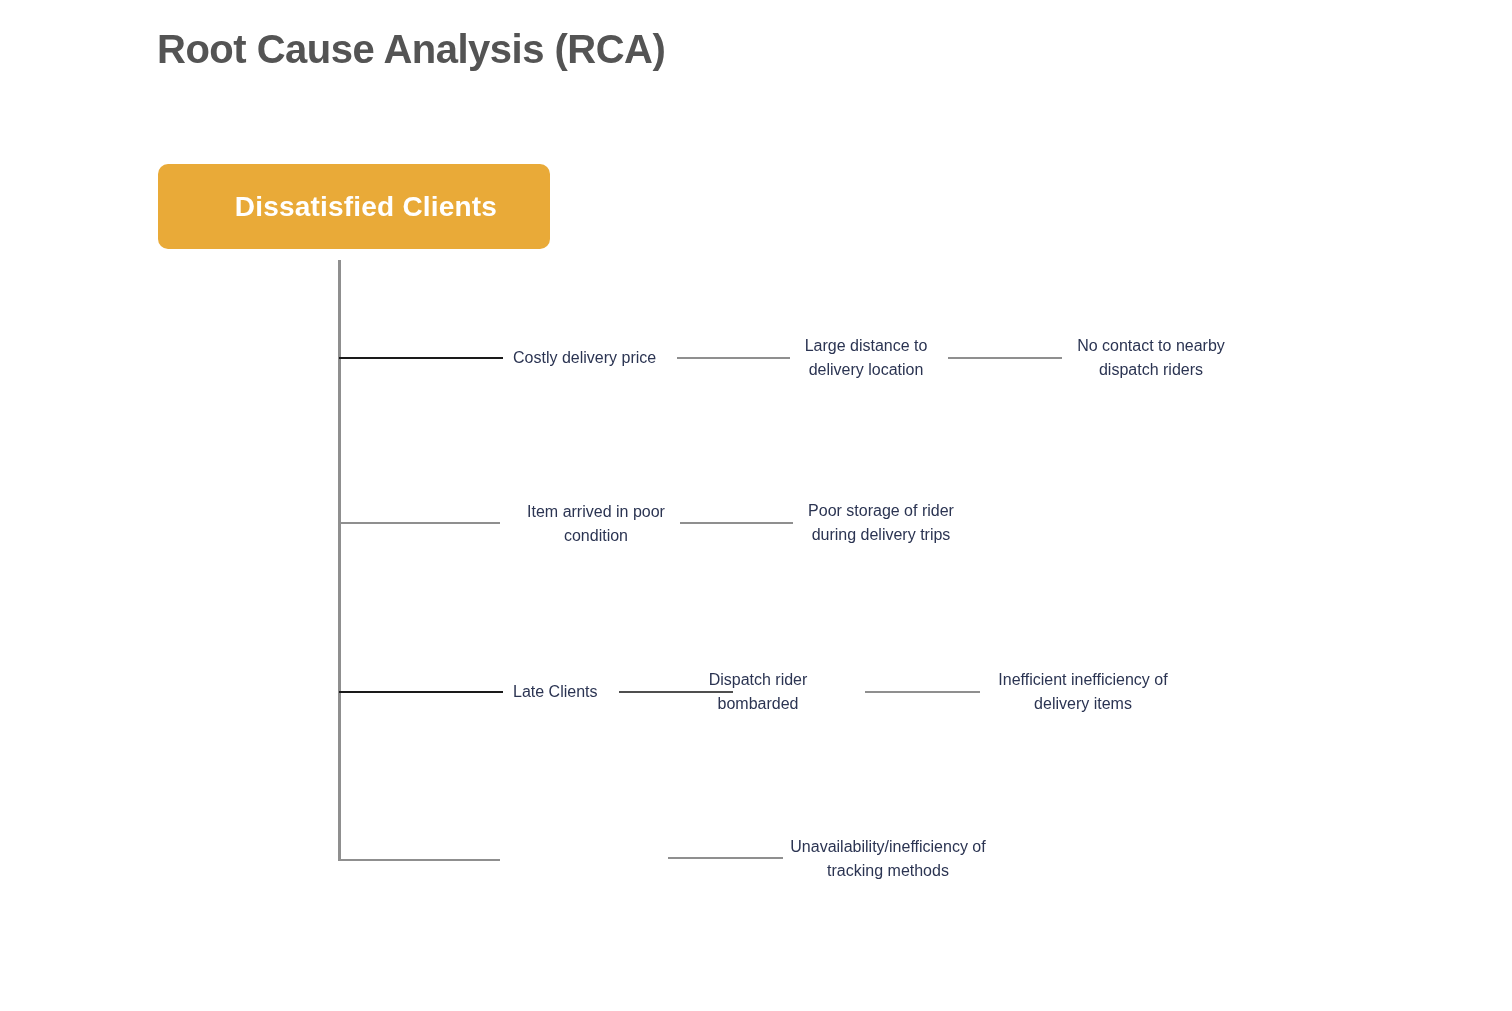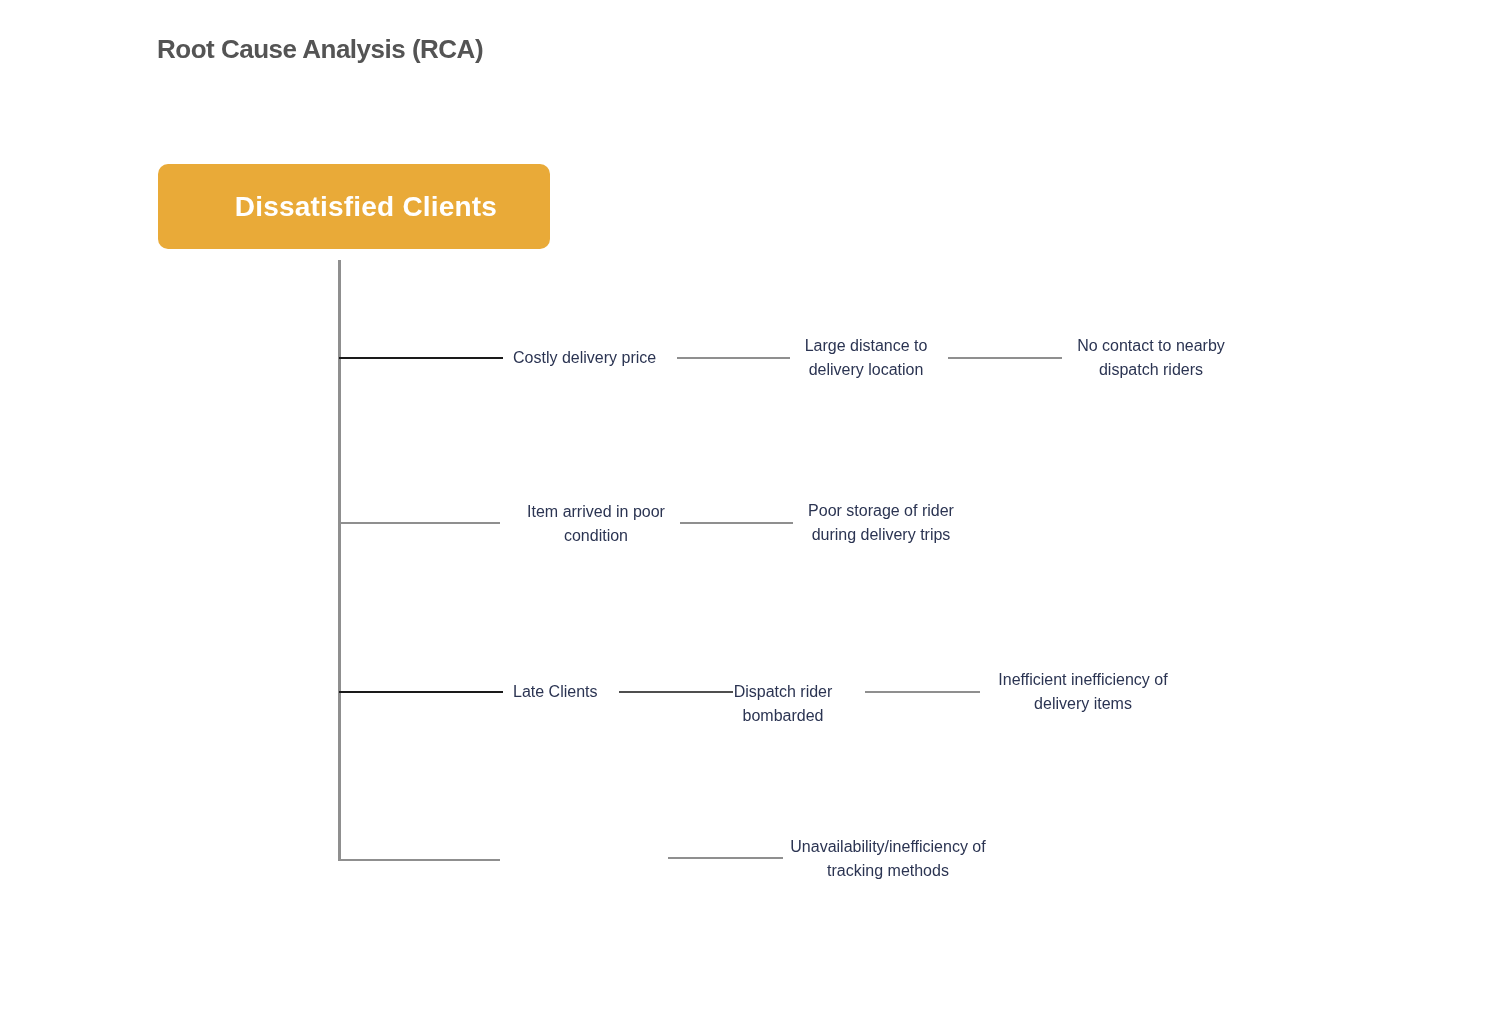--- a/index.html
+++ b/index.html
@@ -12,21 +12,21 @@
     position: relative;
     width: 1512px;
     height: 1011px;
     background: #ffffff;
     overflow: hidden;
   }
   .page-title {
     position: absolute;
     left: 157px;
     top: 24px;
-    font-size: 26px;
+    font-size: 40px;
     line-height: 50px;
     font-weight: 700;
     color: #545454;
     letter-spacing: -0.5px;
     white-space: nowrap;
   }
   .root-node {
     position: absolute;
     left: 158px;
     top: 164px;
@@ -82,21 +82,21 @@
   }
   .anchor-left   { transform: translateY(-50%); }
   .anchor-center { transform: translate(-50%, -50%); }
 
   .n-r1a { left: 513px;  top: 358px; white-space: nowrap; }
   .n-r1b { left: 866px;  top: 358px; width: 152px; }
   .n-r1c { left: 1151px; top: 358px; width: 170px; }
   .n-r2a { left: 513px;  top: 524px; width: 166px; }
   .n-r2b { left: 881px;  top: 523px; width: 174px; }
   .n-r3a { left: 513px;  top: 692px; white-space: nowrap; }
-  .n-r3b { left: 783px;  top: 692px; width: 120px; margin-top: 12px; }
+  .n-r3b { left: 758px;  top: 692px; width: 120px; }
   .n-r3c { left: 1083px; top: 692px; width: 198px; }
   .n-r4a { left: 513px;  top: 859px; width: 166px; }
   .n-r4b { left: 888px;  top: 859px; width: 212px; }
 </style>
 </head>
 <body>
 
 <div class="canvas">
 
   <div class="page-title">Root Cause Analysis (RCA)</div>

